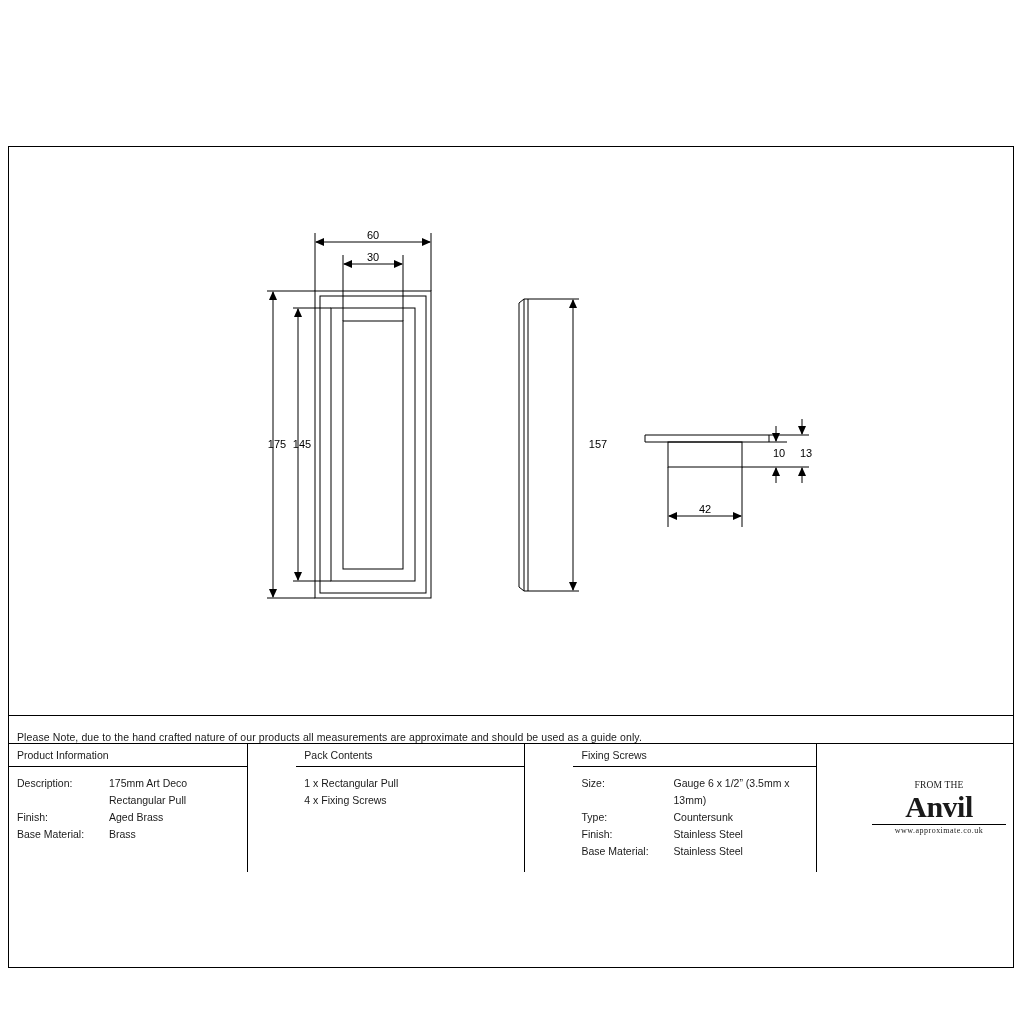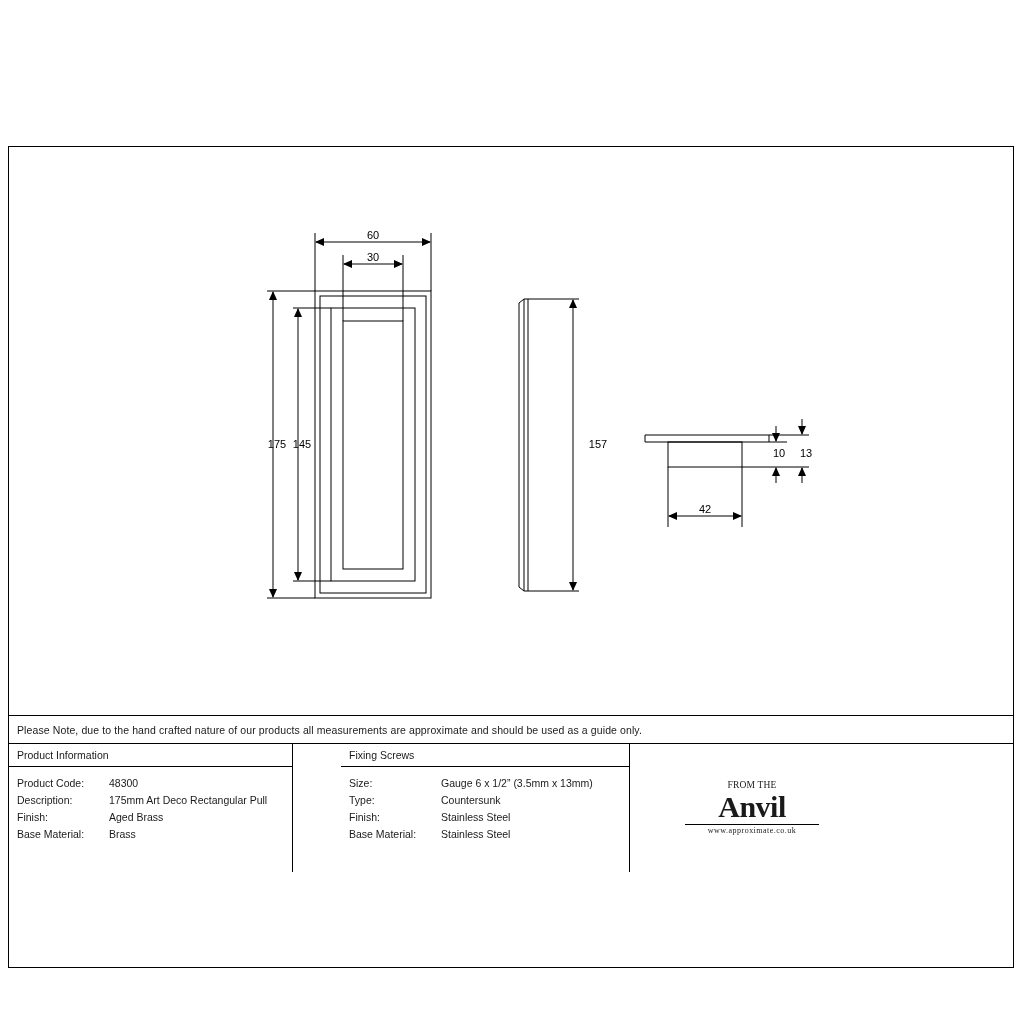--- a/index.html
+++ b/index.html
@@ -39,21 +39,21 @@
   
   #note-row {
     position: absolute;
     left: 0;
     top: 568px;
     width: 1004px;
     height: 28px;
     border-top: 1px solid #000;
     box-sizing: border-box;
     display: flex;
-    align-items: center;
+    align-items: flex-end;
   }
   #note-row .note-text {
     font-size: 10.5px;
     padding-left: 8px;
     letter-spacing: 0.01em;
   }
 
   
   #info-table {
     position: absolute;
@@ -224,38 +224,41 @@
   <div id="note-row">
     <span class="note-text">Please Note, due to the hand crafted nature of our products all measurements are approximate and should be used as a guide only.</span>
   </div>
 
   <div id="info-table">
 
     <div class="info-col col-product">
       <div class="col-head">Product Information</div>
       <div class="col-body">
         <div class="kv-row">
-          <span class="kv-key">Product Code:</span>
-          <span class="kv-val">48300</span>
-        </div>
-        <div class="kv-row">
           <span class="kv-key">Description:</span>
           <span class="kv-val">175mm Art Deco Rectangular Pull</span>
         </div>
         <div class="kv-row">
           <span class="kv-key">Finish:</span>
           <span class="kv-val">Aged Brass</span>
         </div>
         <div class="kv-row">
           <span class="kv-key">Base Material:</span>
           <span class="kv-val">Brass</span>
         </div>
       </div>
     </div>
 
+    <div class="info-col col-pack">
+      <div class="col-head">Pack Contents</div>
+      <div class="col-body">
+        <div class="plain-row">1 x Rectangular Pull</div>
+        <div class="plain-row">4 x Fixing Screws</div>
+      </div>
+    </div>
 
     <div class="info-col col-fixing">
       <div class="col-head">Fixing Screws</div>
       <div class="col-body">
         <div class="kv-row">
           <span class="kv-key-wide">Size:</span>
           <span class="kv-val">Gauge 6 x 1/2” (3.5mm x 13mm)</span>
         </div>
         <div class="kv-row">
           <span class="kv-key-wide">Type:</span>

